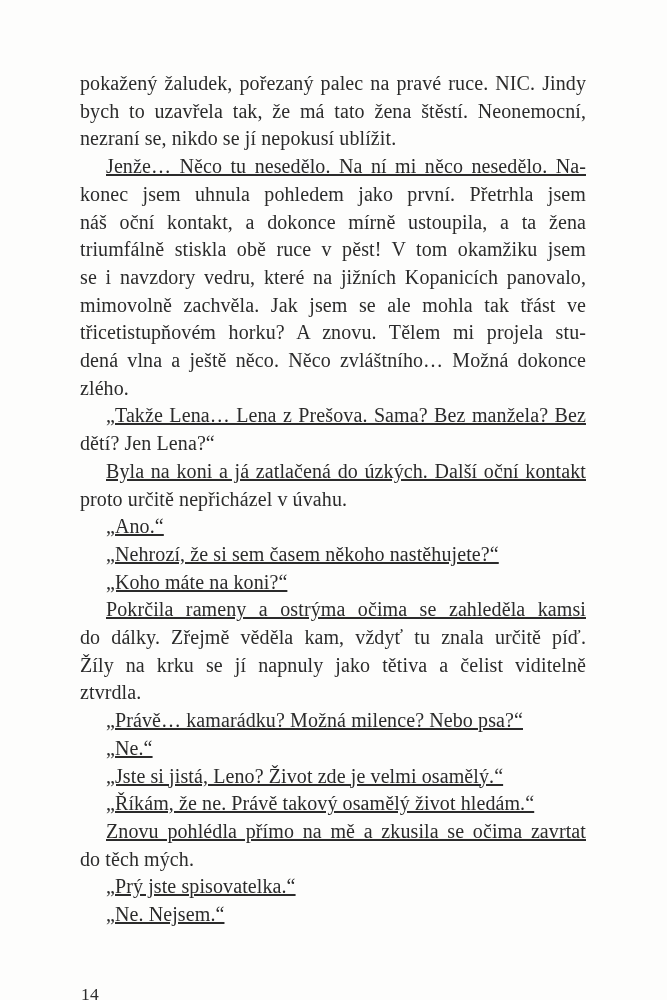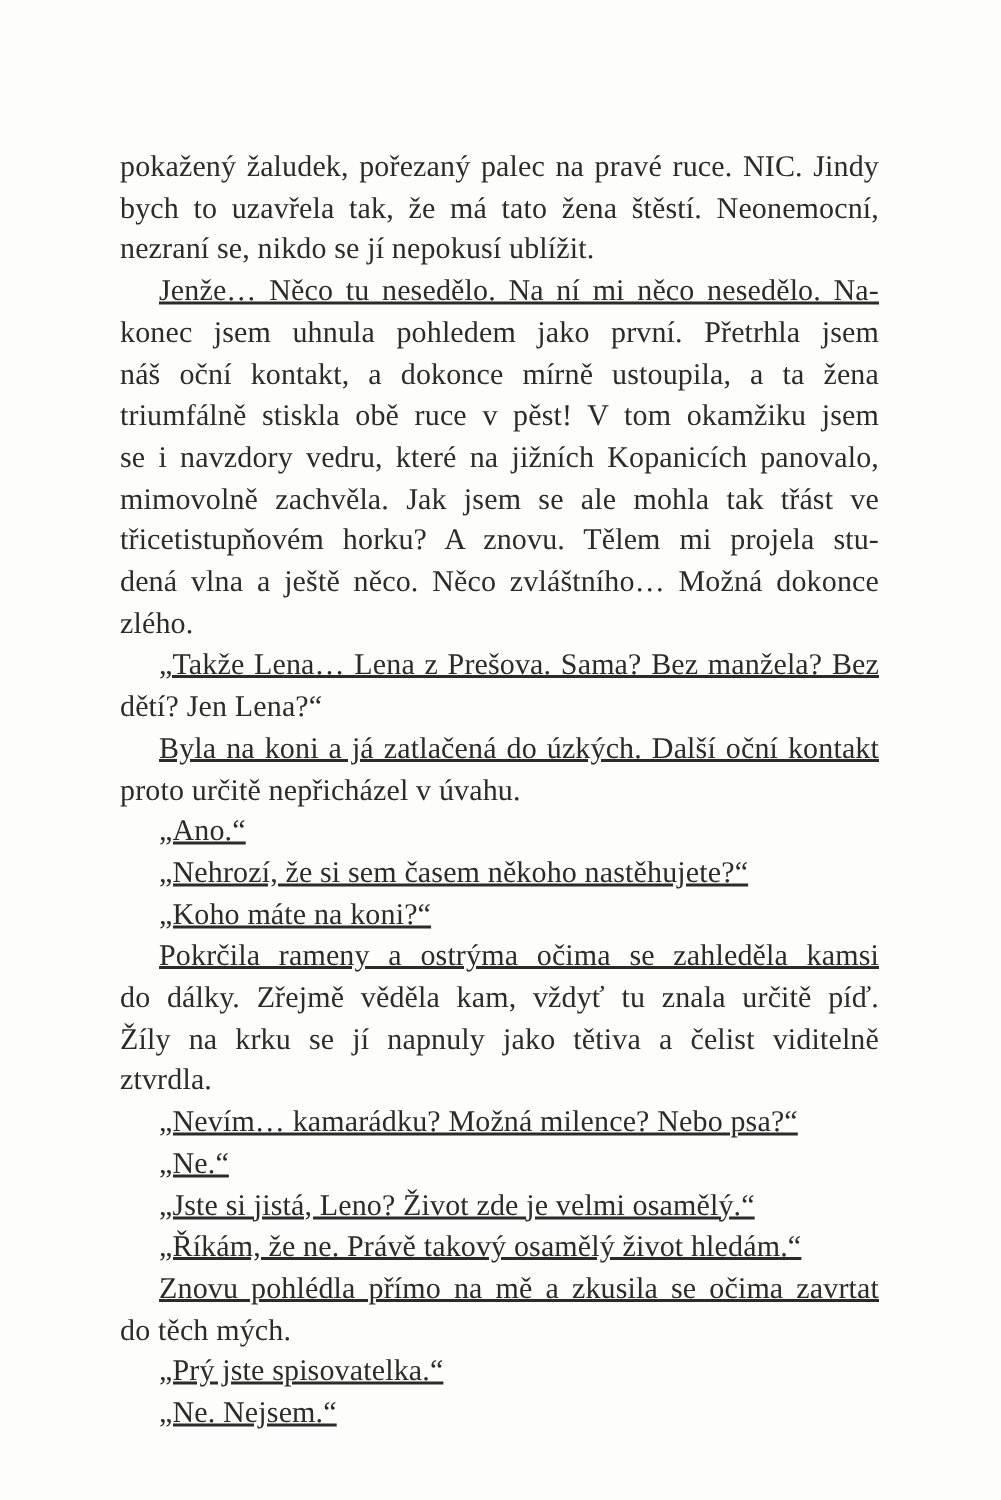--- a/index.html
+++ b/index.html
@@ -9,21 +9,20 @@
   body {
     width: 667px;
     height: 1000px;
     position: relative;
     font-family: "Liberation Serif", "DejaVu Serif", serif;
     overflow: hidden;
   }
   .book-page {
     position: absolute;
     inset: 0;
-    margin-top: 28px;
   }
   .text-block {
     position: absolute;
     left: 80px;
     top: 70px;
     width: 506px;
   }
   .line {
     font-size: 20px;
     line-height: 27.7px;
@@ -69,21 +68,21 @@
       <div class="line last">dětí? Jen Lena?“</div>
       <div class="line indent">Byla na koni a já zatlačená do úzkých. Další oční kontakt</div>
       <div class="line last">proto určitě nepřicházel v úvahu.</div>
       <div class="line last indent">„Ano.“</div>
       <div class="line last indent">„Nehrozí, že si sem časem někoho nastěhujete?“</div>
       <div class="line last indent">„Koho máte na koni?“</div>
       <div class="line indent">Pokrčila rameny a ostrýma očima se zahleděla kamsi</div>
       <div class="line">do dálky. Zřejmě věděla kam, vždyť tu znala určitě píď.</div>
       <div class="line">Žíly na krku se jí napnuly jako tětiva a čelist viditelně</div>
       <div class="line last">ztvrdla.</div>
-      <div class="line last indent">„Nevím… kamarádku? Možná milence? Nebo psa?“</div>
+      <div class="line last indent">„Právě… kamarádku? Možná milence? Nebo psa?“</div>
       <div class="line last indent">„Ne.“</div>
       <div class="line last indent">„Jste si jistá, Leno? Život zde je velmi osamělý.“</div>
       <div class="line last indent">„Říkám, že ne. Právě takový osamělý život hledám.“</div>
       <div class="line indent">Znovu pohlédla přímo na mě a zkusila se očima zavrtat</div>
       <div class="line last">do těch mých.</div>
       <div class="line last indent">„Prý jste spisovatelka.“</div>
       <div class="line last indent">„Ne. Nejsem.“</div>
     </div>
   <div class="page-number">14</div>
 </div>

